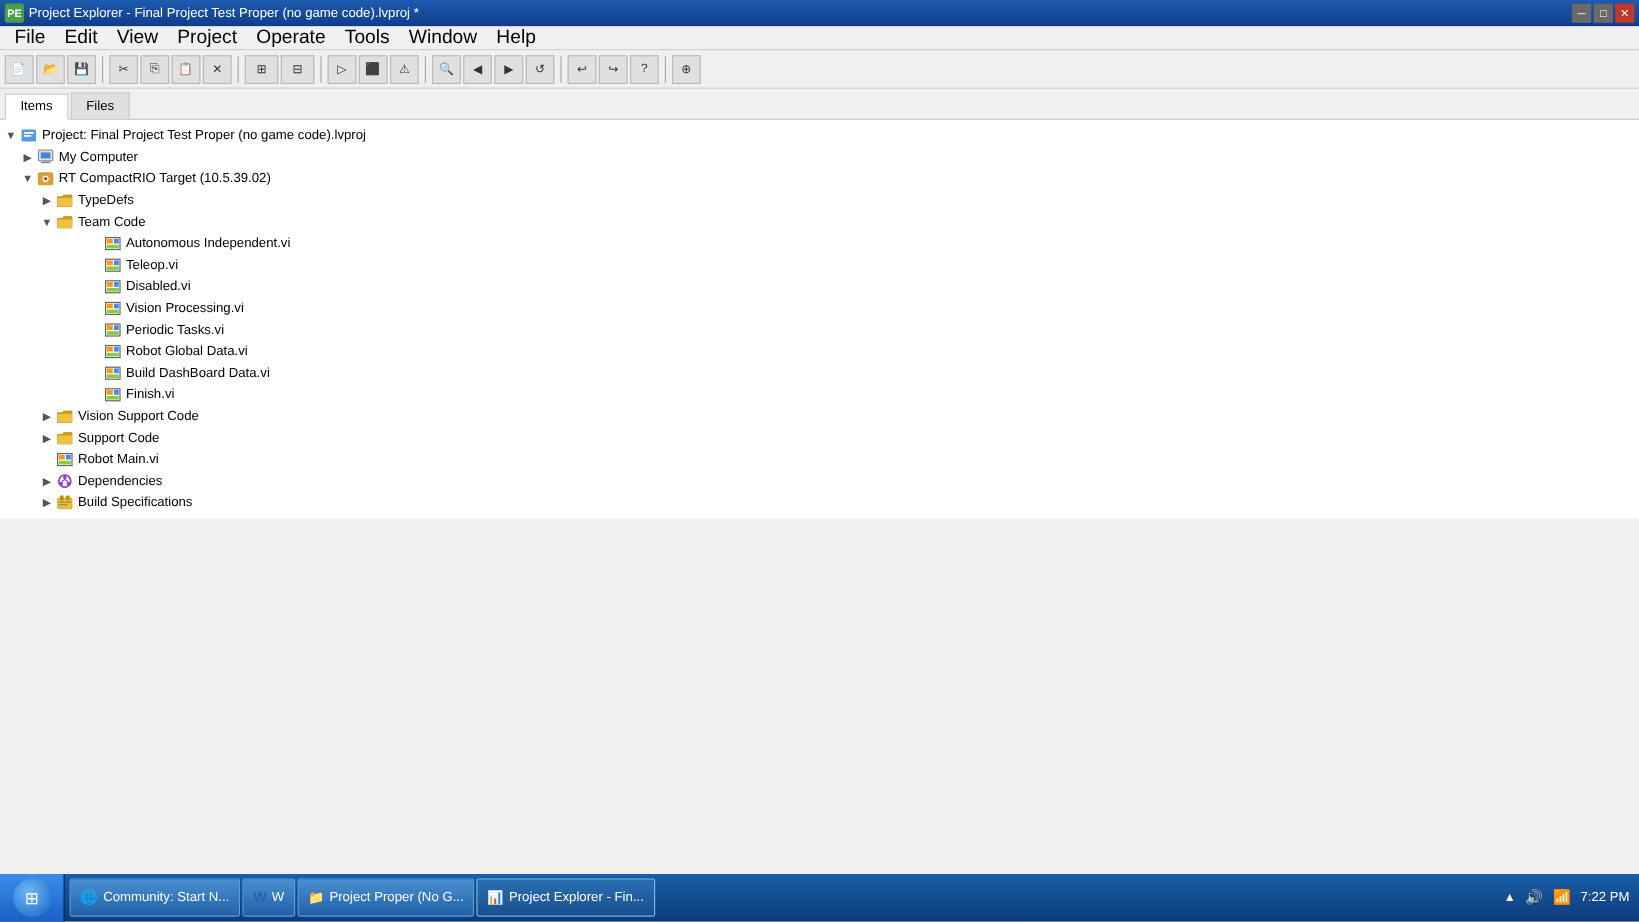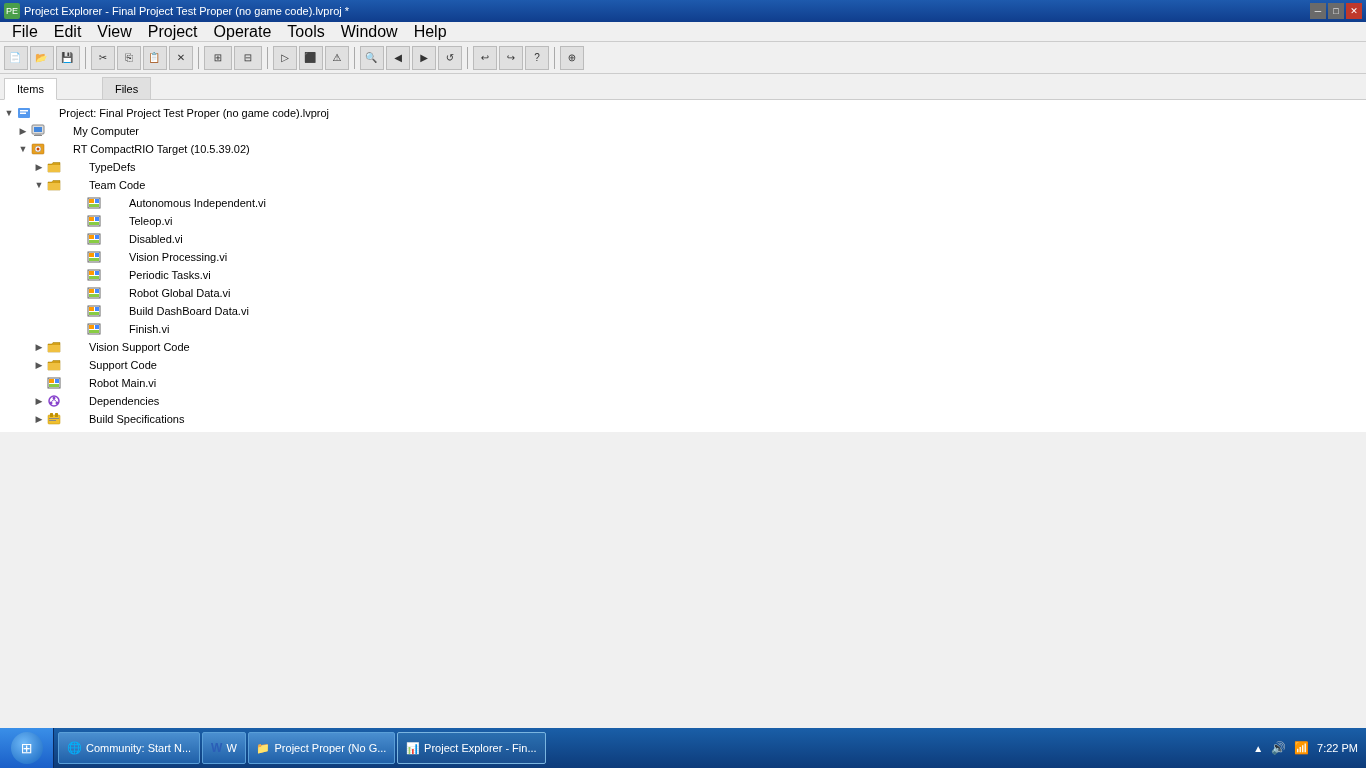--- a/index.html
+++ b/index.html
@@ -90,21 +90,20 @@
     }
 
     
     .tab-bar {
       display: flex;
       background: #f0f0f0;
       border-bottom: 1px solid #ccc;
       height: 26px;
       align-items: flex-end;
       padding: 0 4px;
-      gap: 43px;
     }
     .tab {
       padding: 4px 12px;
       font-size: 11px;
       cursor: pointer;
       border: 1px solid #ccc;
       background: #e0e0e0;
       margin-right: 2px;
       border-bottom: none;
       height: 22px;
@@ -152,21 +151,20 @@
     .node-icon {
       width: 16px; height: 14px;
       display: inline-flex;
       align-items: center;
       justify-content: center;
       margin-right: 3px;
       flex-shrink: 0;
     }
     .node-label {
       font-size: 11px;
-      margin-left: 24px;
     }
 
     
     .taskbar {
       height: 40px;
       background: linear-gradient(to bottom, #1a5fa8, #0d3b7a);
       display: flex;
       align-items: center;
       position: fixed;
       bottom: 0;
@@ -226,21 +224,21 @@
       font-size: 11px;
       color: white;
     }
   </style>
 </head>
 <body>
 
 <div class="title-bar">
   <div class="title-bar-left">
     <div class="title-bar-icon">
-      <span style="color:white;font-size:9px;font-weight:normal;">PE</span>
+      <span style="color:white;font-size:9px;font-weight:bold;">PE</span>
     </div>
     <span class="title-bar-text">Project Explorer - Final Project Test Proper (no game code).lvproj *</span>
   </div>
   <div class="title-bar-controls">
     <button class="title-btn min">─</button>
     <button class="title-btn max">□</button>
     <button class="title-btn close">✕</button>
   </div>
 </div>
 

